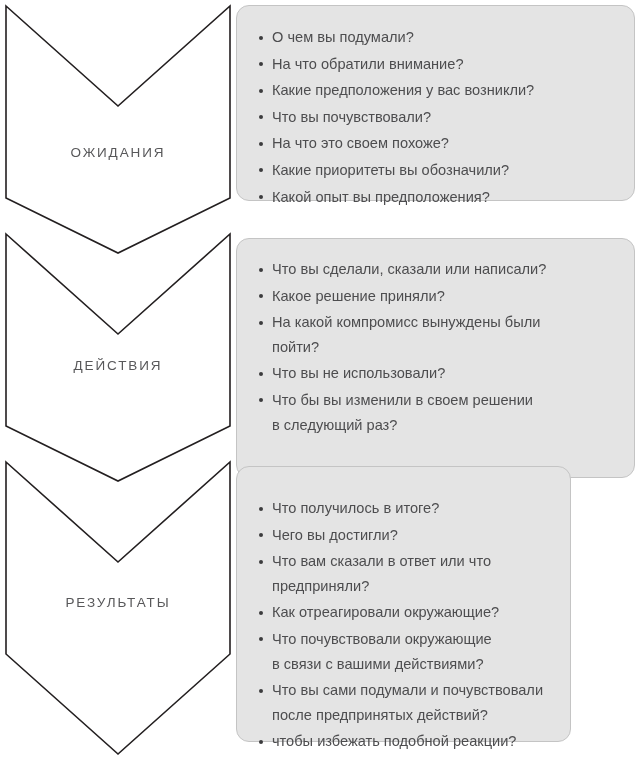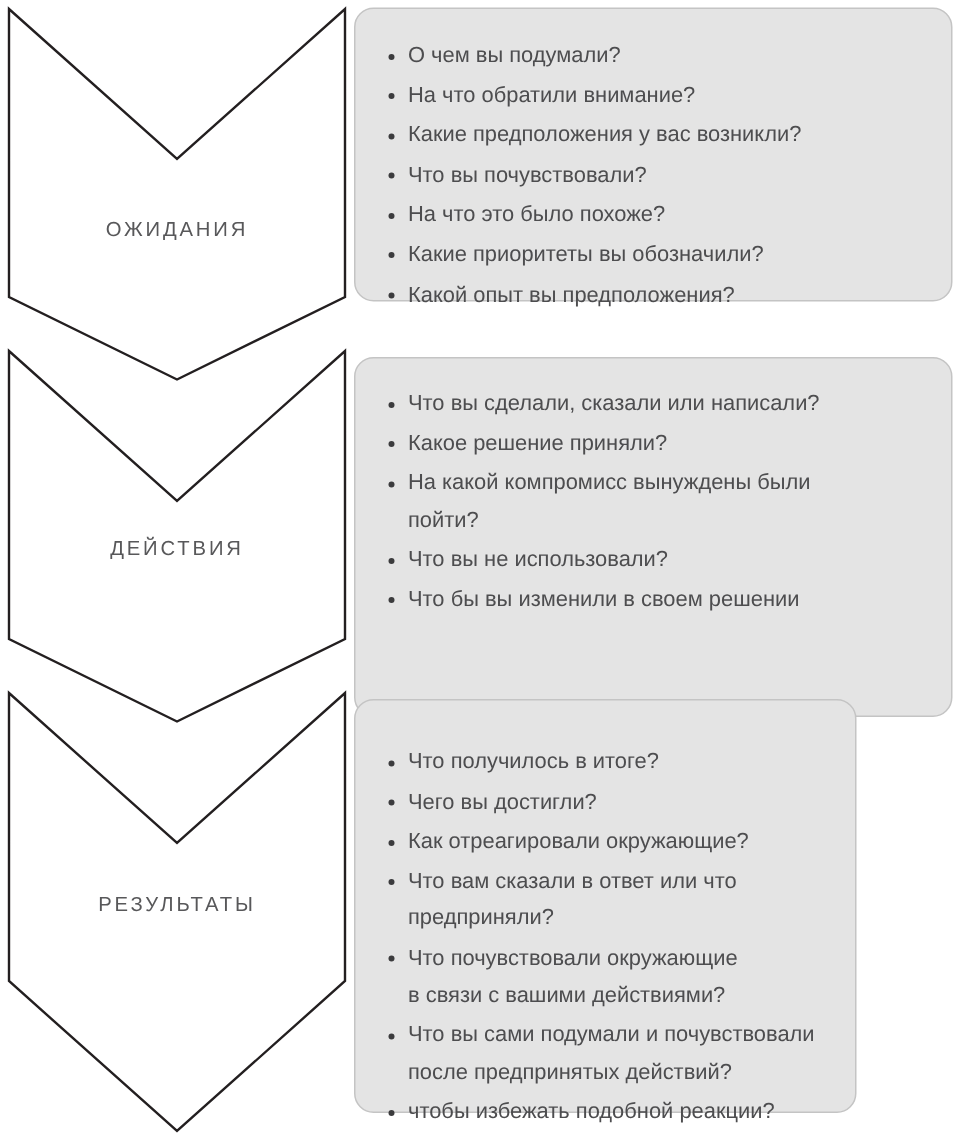--- a/index.html
+++ b/index.html
@@ -111,21 +111,21 @@
       <li>
         <span>На что обратили внимание?</span>
       </li>
       <li>
         <span>Какие предположения у вас возникли?</span>
       </li>
       <li>
         <span>Что вы почувствовали?</span>
       </li>
       <li>
-        <span>На что это было похоже?</span>
+        <span>На что это своем похоже?</span>
       </li>
       <li>
         <span>Какие приоритеты вы обозначили?</span>
       </li>
       <li>
         <span>Какой опыт вы предположения?</span>
       </li>
     </ul>
   </div>
 
@@ -139,38 +139,39 @@
       </li>
       <li>
         <span>На какой компромисс вынуждены были</span>
         <span class="cont">пойти?</span>
       </li>
       <li>
         <span>Что вы не использовали?</span>
       </li>
       <li>
         <span>Что бы вы изменили в своем решении</span>
+        <span class="cont"> в следующий раз?</span>
       </li>
     </ul>
   </div>
 
   <div class="panel" style="left:236px; top:466px; width:335px; height:276px; padding:27px 16px 0 19px;">
     <ul>
       <li>
         <span>Что получилось в итоге?</span>
       </li>
       <li>
         <span>Чего вы достигли?</span>
       </li>
       <li>
-        <span>Как отреагировали окружающие?</span>
+        <span>Что вам сказали в ответ или что</span>
+        <span class="cont">предприняли?</span>
       </li>
       <li>
-        <span>Что вам сказали в ответ или что</span>
-        <span class="cont">предприняли?</span>
+        <span>Как отреагировали окружающие?</span>
       </li>
       <li>
         <span>Что почувствовали окружающие</span>
         <span class="cont"> в связи с вашими действиями?</span>
       </li>
       <li>
         <span>Что вы сами подумали и почувствовали</span>
         <span class="cont">после предпринятых действий?</span>
       </li>
       <li>

